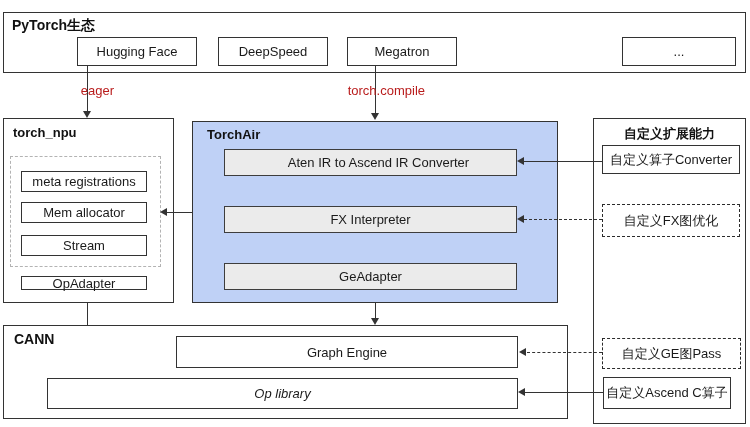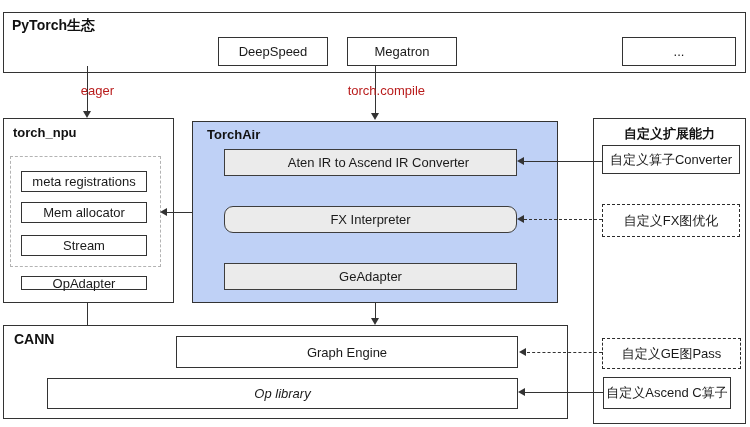--- a/index.html
+++ b/index.html
@@ -33,20 +33,23 @@
   .flow-label { position:absolute; font-size:13px; color:#b91c1c; text-align:right; }
 </style>
 </head>
 <body>
 
 <div class="canvas">
 
   <div class="box" style="left:3px; top:12px; width:743px; height:61px;"></div>
   <div class="container-title" style="left:12px; top:17px; font-size:14px;">PyTorch生态</div>
 
+  <div class="label-box" style="left:77px; top:37px; width:120px; height:29px;">
+    <span>Hugging Face</span>
+  </div>
   <div class="label-box" style="left:218px; top:37px; width:110px; height:29px;">
     <span>DeepSpeed</span>
   </div>
   <div class="label-box" style="left:347px; top:37px; width:110px; height:29px;">
     <span>Megatron</span>
   </div>
   <div class="label-box" style="left:622px; top:37px; width:114px; height:29px;">
     <span>...</span>
   </div>
 
@@ -75,21 +78,21 @@
   <div class="label-box" style="left:21px; top:276px; width:126px; height:14px;">
     <span>OpAdapter</span>
   </div>
 
   <div class="box blue-fill" style="left:192px; top:121px; width:366px; height:182px;"></div>
   <div class="container-title" style="left:207px; top:127px;">TorchAir</div>
 
   <div class="label-box gray-box" style="left:224px; top:149px; width:293px; height:27px;padding-left:16px;">
     <span>Aten IR to Ascend IR Converter</span>
   </div>
-  <div class="label-box gray-box" style="left:224px; top:206px; width:293px; height:27px;border-radius:9px;">
+  <div class="label-box gray-box" style="left:224px; top:206px; width:293px; height:27px;">
     <span>FX Interpreter</span>
   </div>
   <div class="label-box gray-box" style="left:224px; top:263px; width:293px; height:27px;">
     <span>GeAdapter</span>
   </div>
 
   <div class="hline" style="left:167px; top:212px; width:25px;"></div>
   <div class="arr-left" style="left:160px; top:208px;"></div>
 
   <div class="vline" style="left:375px; top:303px; height:15px;"></div>

